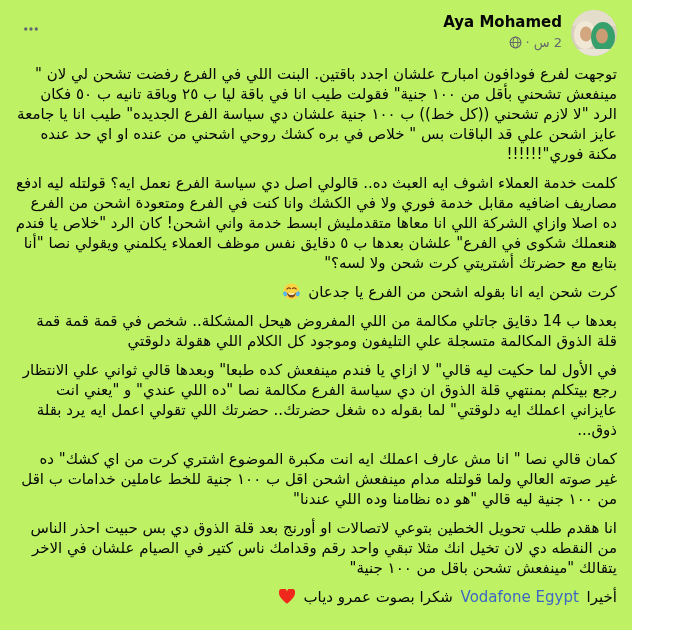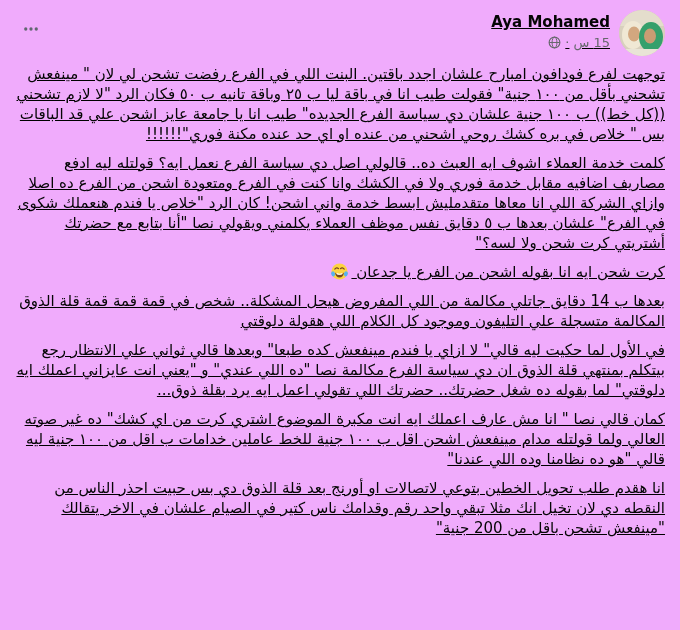--- a/index.html
+++ b/index.html
@@ -1,21 +1,21 @@
 <!DOCTYPE html>
 <html lang="ar"><head>
 <meta charset="utf-8">
 <style>
   html,body{margin:0;padding:0;background:#ffffff;}
   body{
     width:680px;height:630px;overflow:hidden;
     font-family:"DejaVu Sans", sans-serif;
     -webkit-font-smoothing:antialiased;
   }
-  .post{position:relative;width:680px;height:630px;background:#f0abfc;text-decoration:underline;}
+  .post{position:relative;width:632px;height:630px;background:#bef264;}
 
   
   .header{display:flex;align-items:flex-start;padding:10px 15px 4px 16px;}
   .options-btn{
     background:none;border:none;cursor:pointer;padding:6px;margin-top:4px;
     border-radius:50%;line-height:0;
   }
   .hgroup{margin-left:auto;display:flex;gap:9px;align-items:flex-start;}
   .htext{text-align:right;padding-top:2px;}
   .author{
@@ -56,21 +56,21 @@
         <circle cx="5" cy="12" r="2.2" fill="#606770"></circle>
         <circle cx="12" cy="12" r="2.2" fill="#606770"></circle>
         <circle cx="19" cy="12" r="2.2" fill="#606770"></circle>
       </svg>
     </button>
 
     <div class="hgroup">
       <div class="htext">
         <a href="#" class="author">Aya Mohamed</a>
         <div class="meta">
-          <a href="#" class="time">15 س</a>
+          <a href="#" class="time">2 س</a>
           <span class="sep">·</span>
           <span class="globe">
             <svg width="13" height="13" viewBox="0 0 16 16">
               <circle cx="8" cy="8" r="6.6" fill="none" stroke="#65676b" stroke-width="1.4"></circle>
               <ellipse cx="8" cy="8" rx="3" ry="6.6" fill="none" stroke="#65676b" stroke-width="1.2"></ellipse>
               <line x1="1.4" y1="8" x2="14.6" y2="8" stroke="#65676b" stroke-width="1.2"></line>
             </svg>
           </span>
         </div>
       </div>
@@ -101,17 +101,27 @@
           <path d="M8 13 q4 -5 8 -1" stroke="#77451d" stroke-width="2.4" fill="none" stroke-linecap="round"></path>
           <path d="M28 13 q-4 -5 -8 -1" stroke="#77451d" stroke-width="2.4" fill="none" stroke-linecap="round"></path>
           <path d="M8.5 20 q9.5 9.5 19 0 q-1.6 10.5 -9.5 10.5 q-7.9 0 -9.5 -10.5z" fill="#77451d"></path>
           <path d="M11.5 23.2 q6.5 3.6 13 0 l-0.8 -1.8 q-5.7 2.6 -11.4 0z" fill="#ffffff"></path>
         </svg>
       </span>
     </p>
     <p>بعدها ب 14 دقايق جاتلي مكالمة من اللي المفروض هيحل المشكلة.. شخص في قمة قمة قمة قلة الذوق المكالمة متسجلة علي التليفون وموجود كل الكلام اللي هقولة دلوقتي</p>
     <p>في الأول لما حكيت ليه قالي" لا ازاي يا فندم مينفعش كده طبعا" وبعدها قالي ثواني علي الانتظار رجع بيتكلم بمنتهي قلة الذوق ان دي سياسة الفرع مكالمة نصا "ده اللي عندي" و "يعني انت عايزاني اعملك ايه دلوقتي" لما بقوله ده شغل حضرتك.. حضرتك اللي تقولي اعمل ايه يرد بقلة ذوق...</p>
     <p>كمان قالي نصا " انا مش عارف اعملك ايه انت مكبرة الموضوع اشتري كرت من اي كشك" ده غير صوته العالي ولما قولتله مدام مينفعش اشحن اقل ب ١٠٠ جنية للخط عاملين خدامات ب اقل من ١٠٠ جنية ليه قالي "هو ده نظامنا وده اللي عندنا"</p>
-    <p>انا هقدم طلب تحويل الخطين بتوعي لاتصالات او أورنج بعد قلة الذوق دي بس حبيت احذر الناس من النقطه دي لان تخيل انك مثلا تبقي واحد رقم وقدامك ناس كتير في الصيام علشان في الاخر يتقالك "مينفعش تشحن باقل من 200 جنية"</p>
+    <p>انا هقدم طلب تحويل الخطين بتوعي لاتصالات او أورنج بعد قلة الذوق دي بس حبيت احذر الناس من النقطه دي لان تخيل انك مثلا تبقي واحد رقم وقدامك ناس كتير في الصيام علشان في الاخر يتقالك "مينفعش تشحن باقل من ١٠٠ جنية"</p>
 
+    <p class="footer-line">
+      <span>أخيرا</span>
+      <a href="#" class="page-link">Vodafone Egypt</a>
+      <span>شكرا بصوت عمرو دياب</span>
+      <span class="heart">
+        <svg width="16" height="15" viewBox="0 0 32 29">
+          <path d="M16 29 C5.5 20.5 0 14 0 8 a8 8 0 0 1 16 -3 a8 8 0 0 1 16 3 c0 6 -5.5 12.5 -16 21z" fill="#f0281c"></path>
+        </svg>
+      </span>
+    </p>
   </div>
 
 </div>
 
 </body></html>

